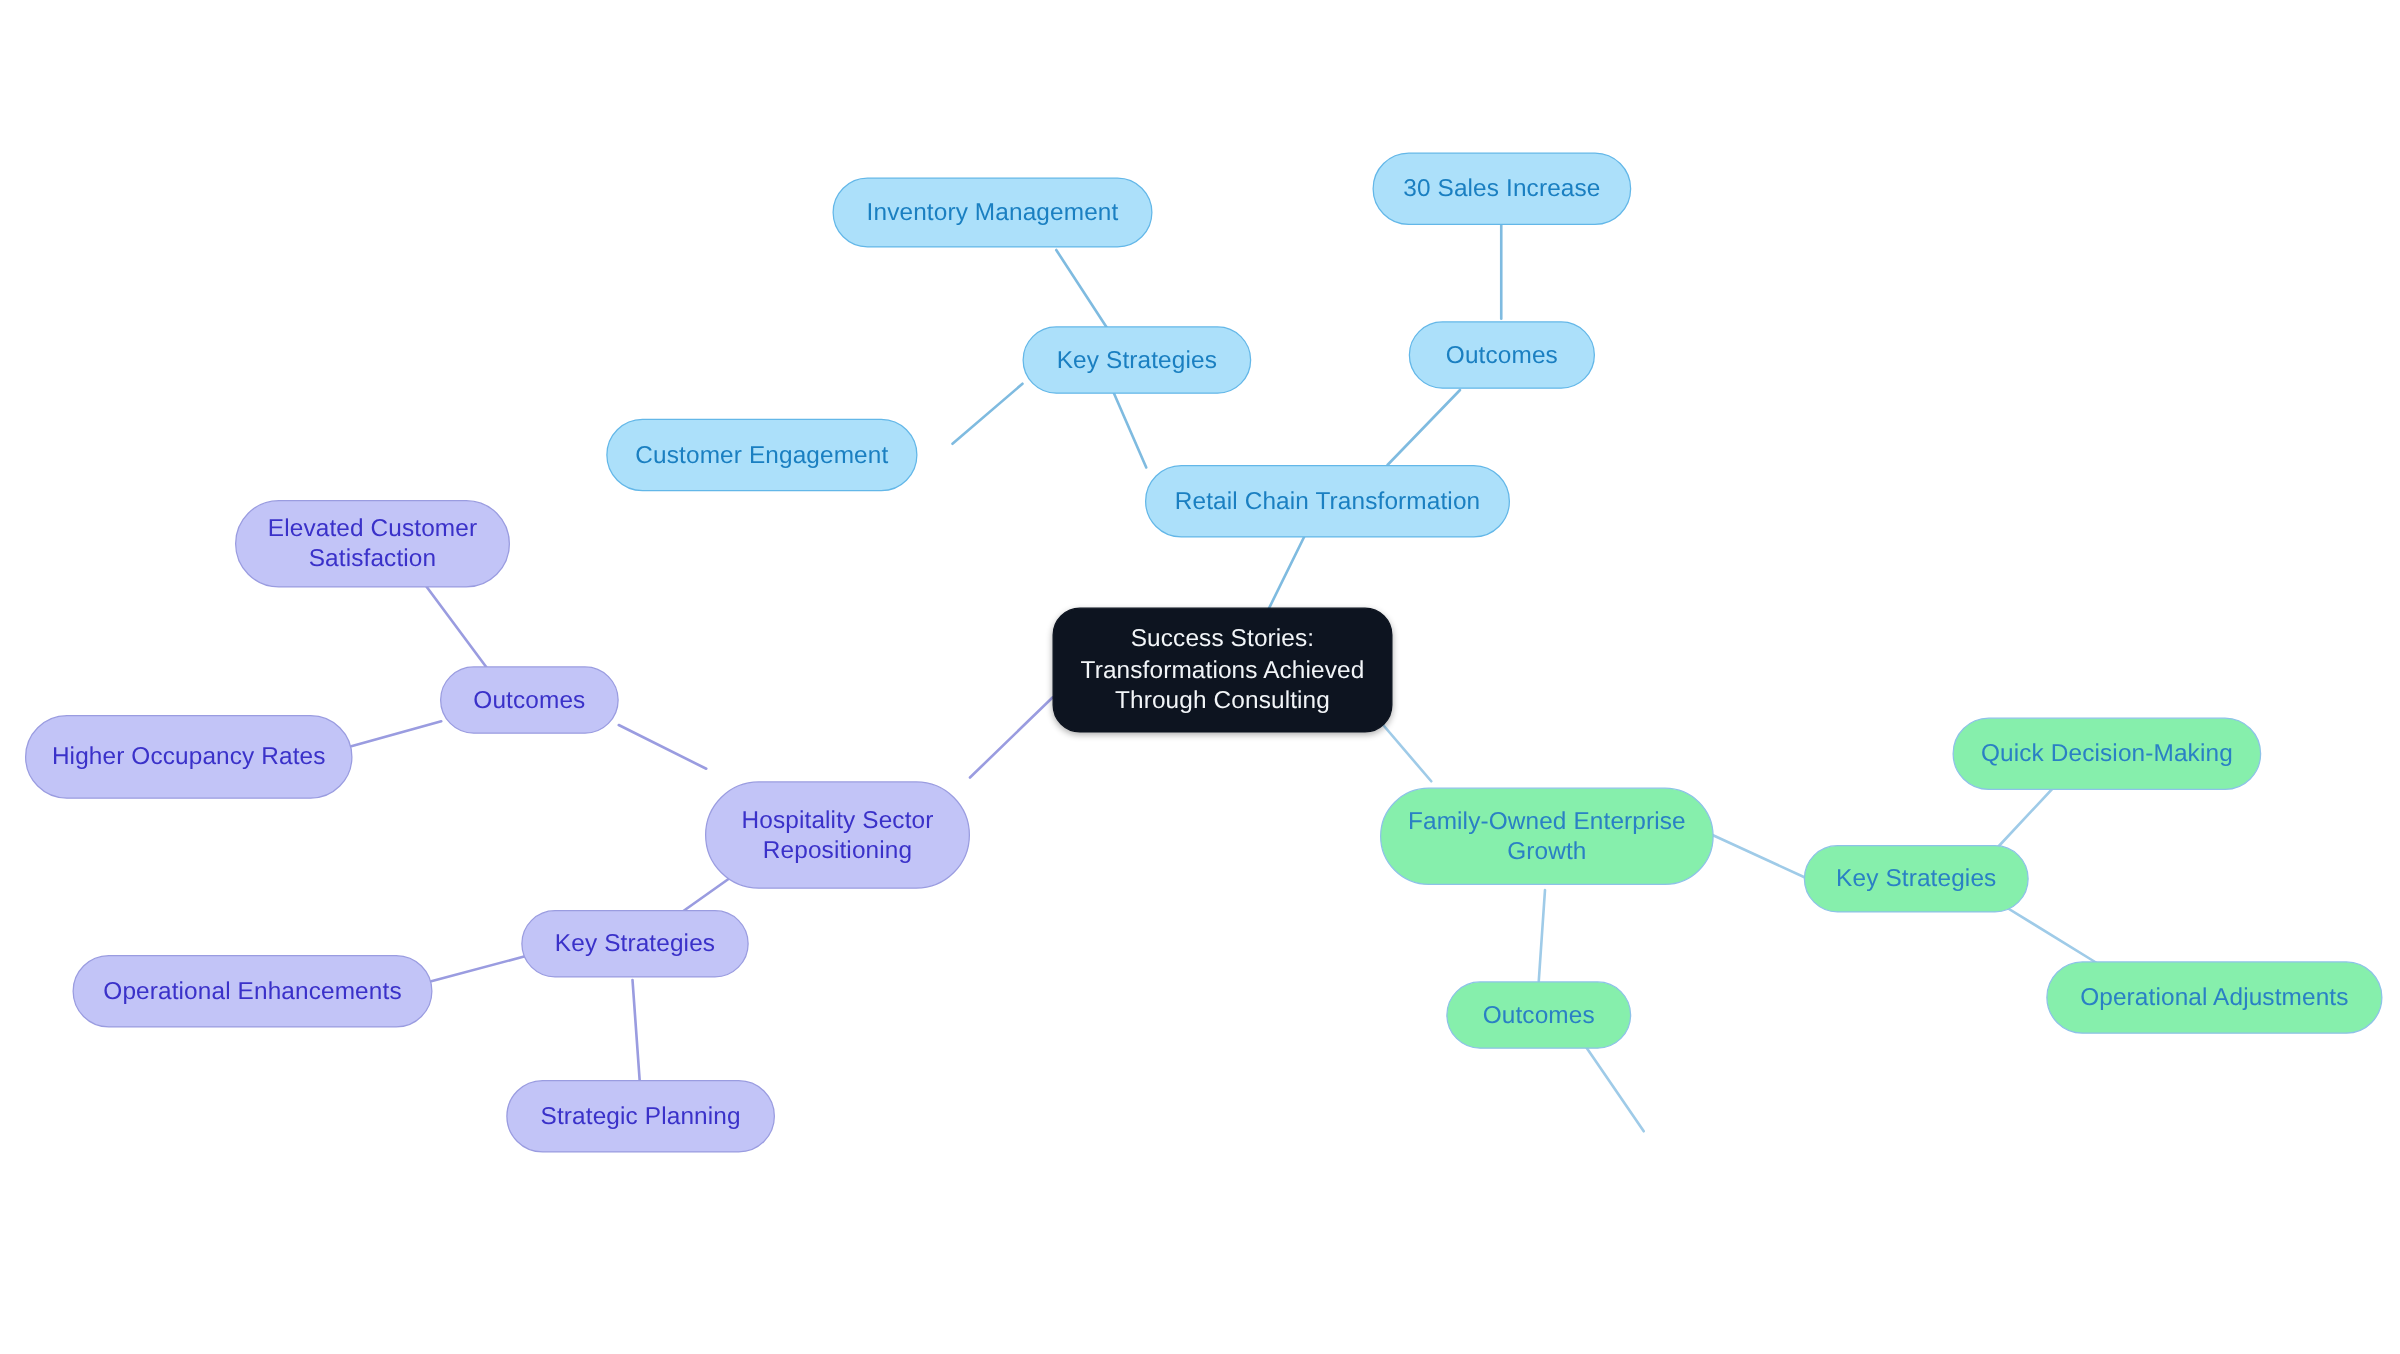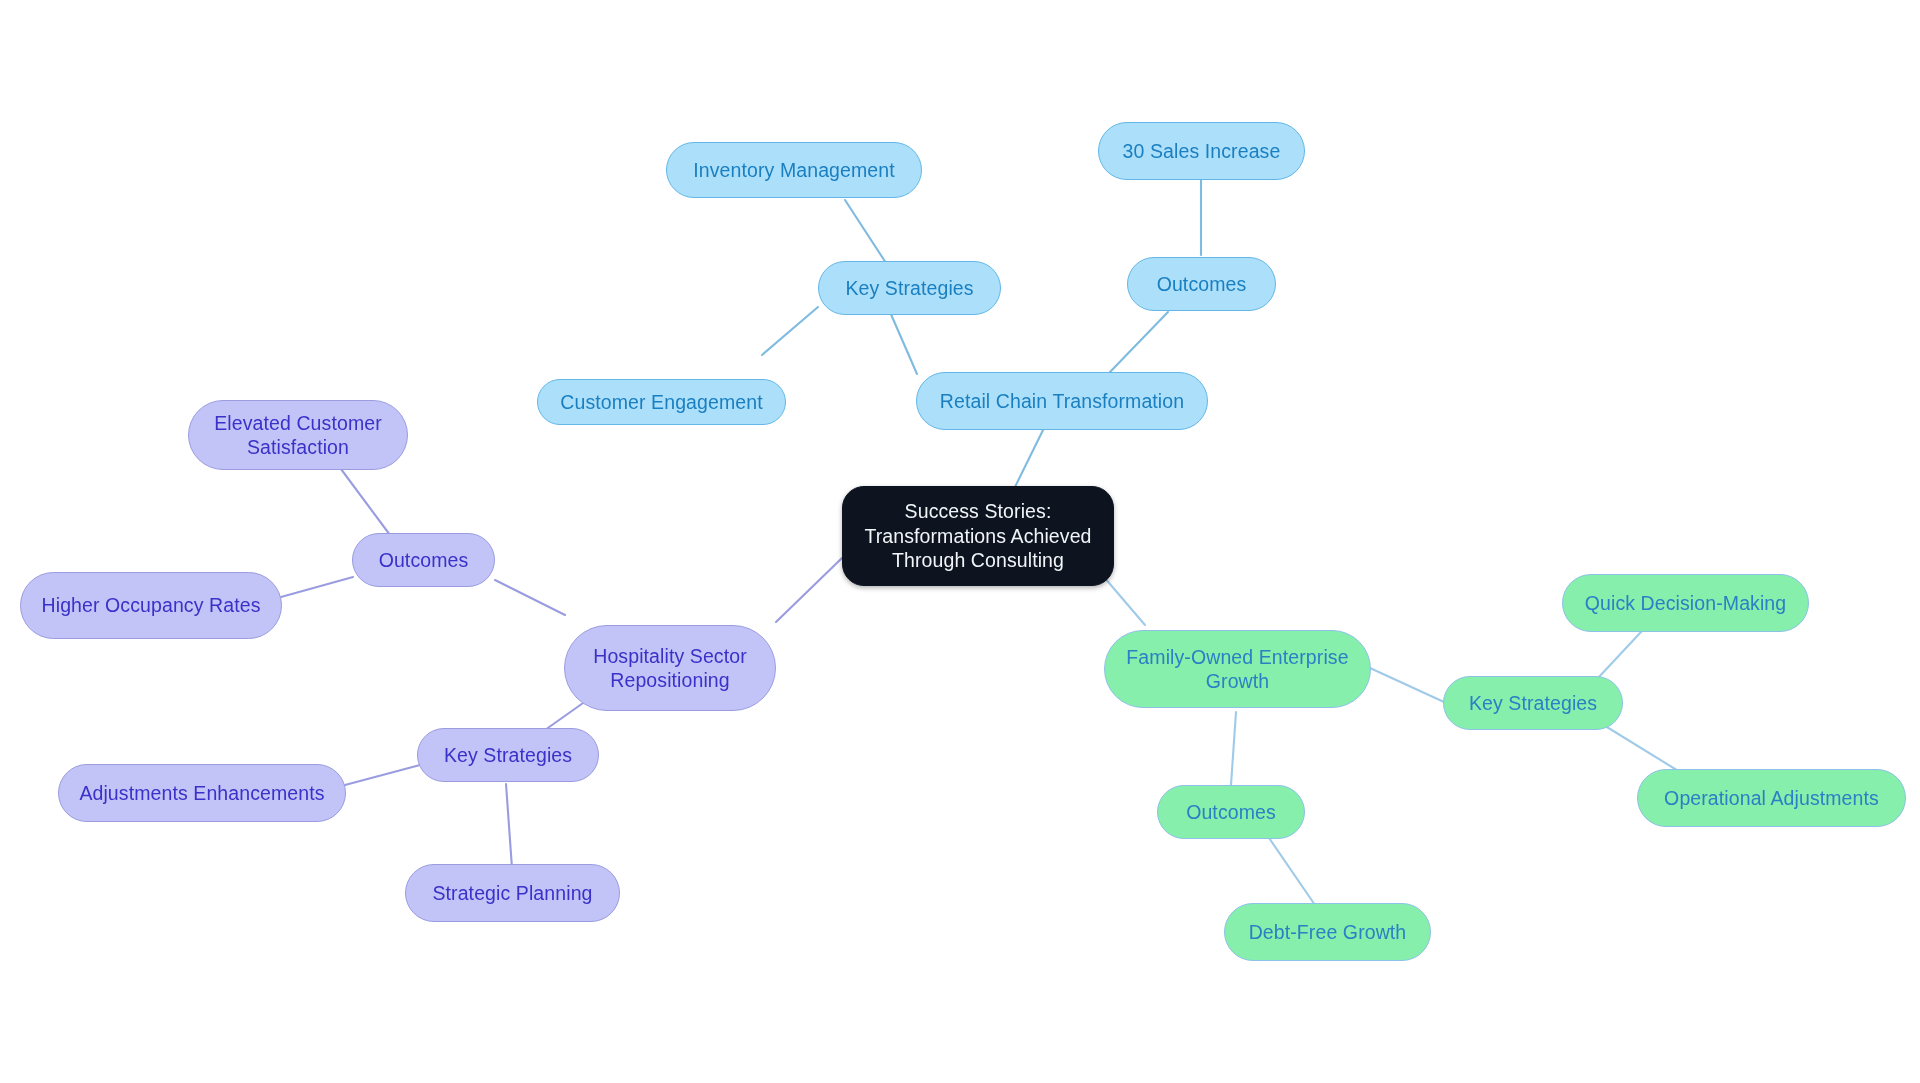--- a/index.html
+++ b/index.html
@@ -128,48 +128,47 @@
   <div class="node root" style="left:842px; top:486px; width:272px; height:100px;">Success Stories:
 Transformations Achieved
 Through Consulting</div>
 
   <div class="node blue" style="left:916px; top:372px; width:292px; height:58px;">Retail Chain Transformation</div>
 
   <div class="node blue" style="left:818px; top:261px; width:183px; height:54px;">Key Strategies</div>
 
   <div class="node blue" style="left:666px; top:142px; width:256px; height:56px;">Inventory Management</div>
 
-  <div class="node blue" style="left:537px; top:335px; width:249px; height:46px;margin-top:44px;">Customer Engagement</div>
+  <div class="node blue" style="left:485px; top:335px; width:249px; height:58px;">Customer Engagement</div>
 
   <div class="node blue" style="left:1127px; top:257px; width:149px; height:54px;">Outcomes</div>
 
   <div class="node blue" style="left:1098px; top:122px; width:207px; height:58px;">30 Sales Increase</div>
 
   <div class="node purple two-line" style="left:564px; top:625px; width:212px; height:86px;">Hospitality Sector
 Repositioning</div>
 
   <div class="node purple" style="left:352px; top:533px; width:143px; height:54px;">Outcomes</div>
 
   <div class="node purple two-line" style="left:188px; top:400px; width:220px; height:70px;">Elevated Customer
 Satisfaction</div>
 
   <div class="node purple" style="left:20px; top:572px; width:262px; height:67px;">Higher Occupancy Rates</div>
 
   <div class="node purple" style="left:417px; top:728px; width:182px; height:54px;">Key Strategies</div>
 
-  <div class="node purple" style="left:58px; top:764px; width:288px; height:58px;">Adjustments Enhancements</div>
+  <div class="node purple" style="left:58px; top:764px; width:288px; height:58px;">Operational Enhancements</div>
 
   <div class="node purple" style="left:405px; top:864px; width:215px; height:58px;">Strategic Planning</div>
 
   <div class="node paleblue two-line" style="left:1104px; top:630px; width:267px; height:78px;">Family-Owned Enterprise
 Growth</div>
 
   <div class="node paleblue" style="left:1443px; top:676px; width:180px; height:54px;">Key Strategies</div>
 
   <div class="node paleblue" style="left:1562px; top:574px; width:247px; height:58px;">Quick Decision-Making</div>
 
   <div class="node paleblue" style="left:1637px; top:769px; width:269px; height:58px;">Operational Adjustments</div>
 
   <div class="node paleblue" style="left:1157px; top:785px; width:148px; height:54px;">Outcomes</div>
 
-  <div class="node paleblue" style="left:1224px; top:903px; width:207px; height:58px;">Debt-Free Growth</div>
 
 </div>
 
 </body></html>

